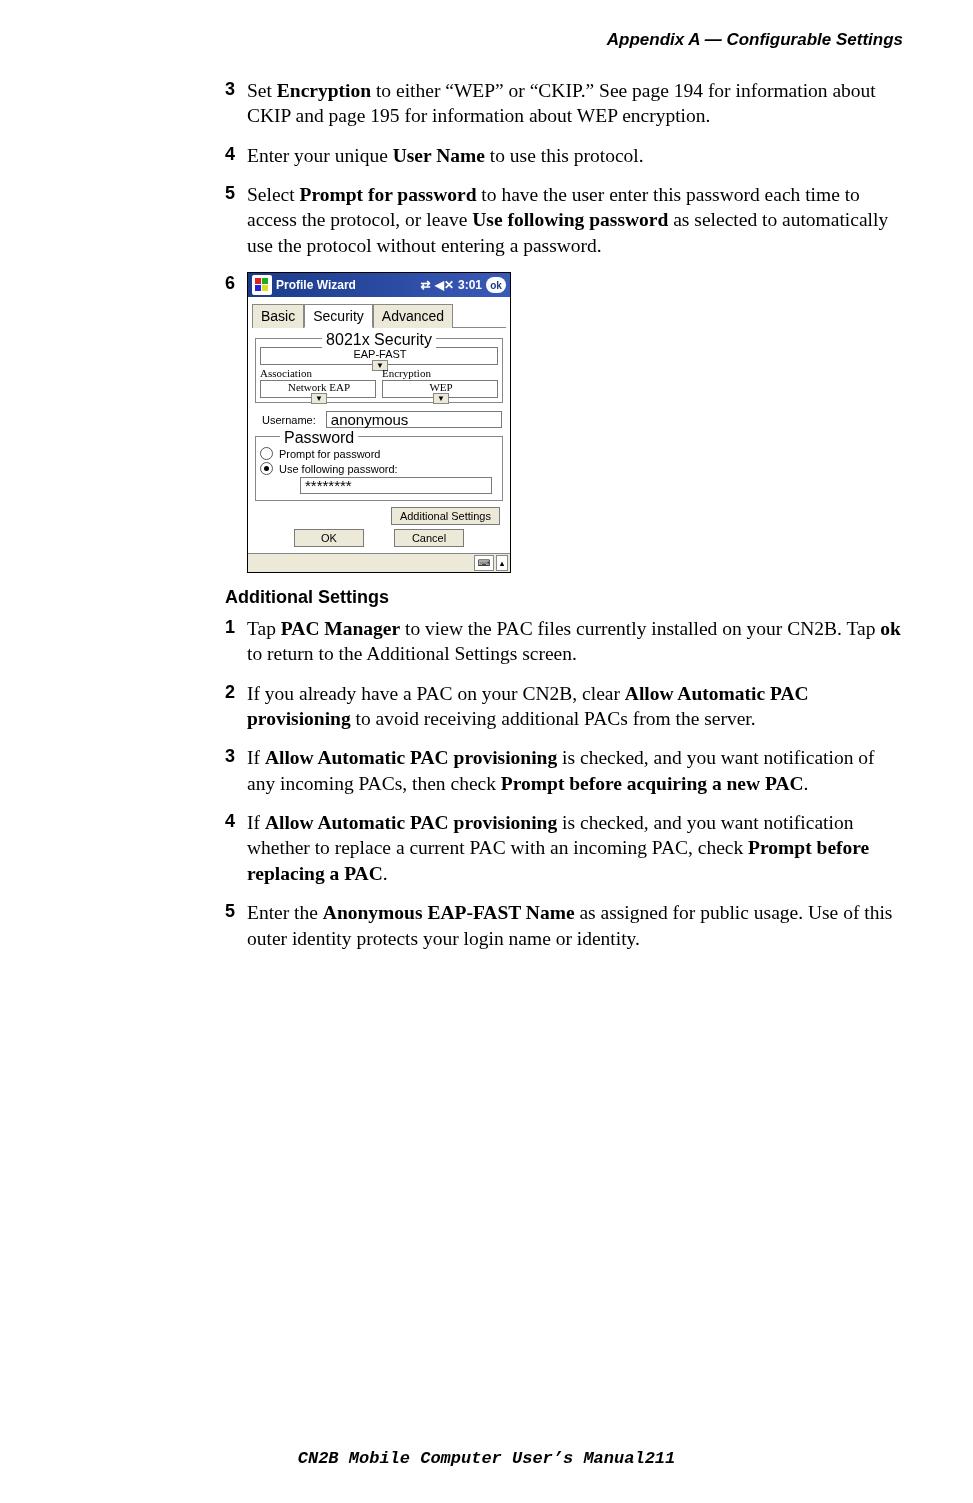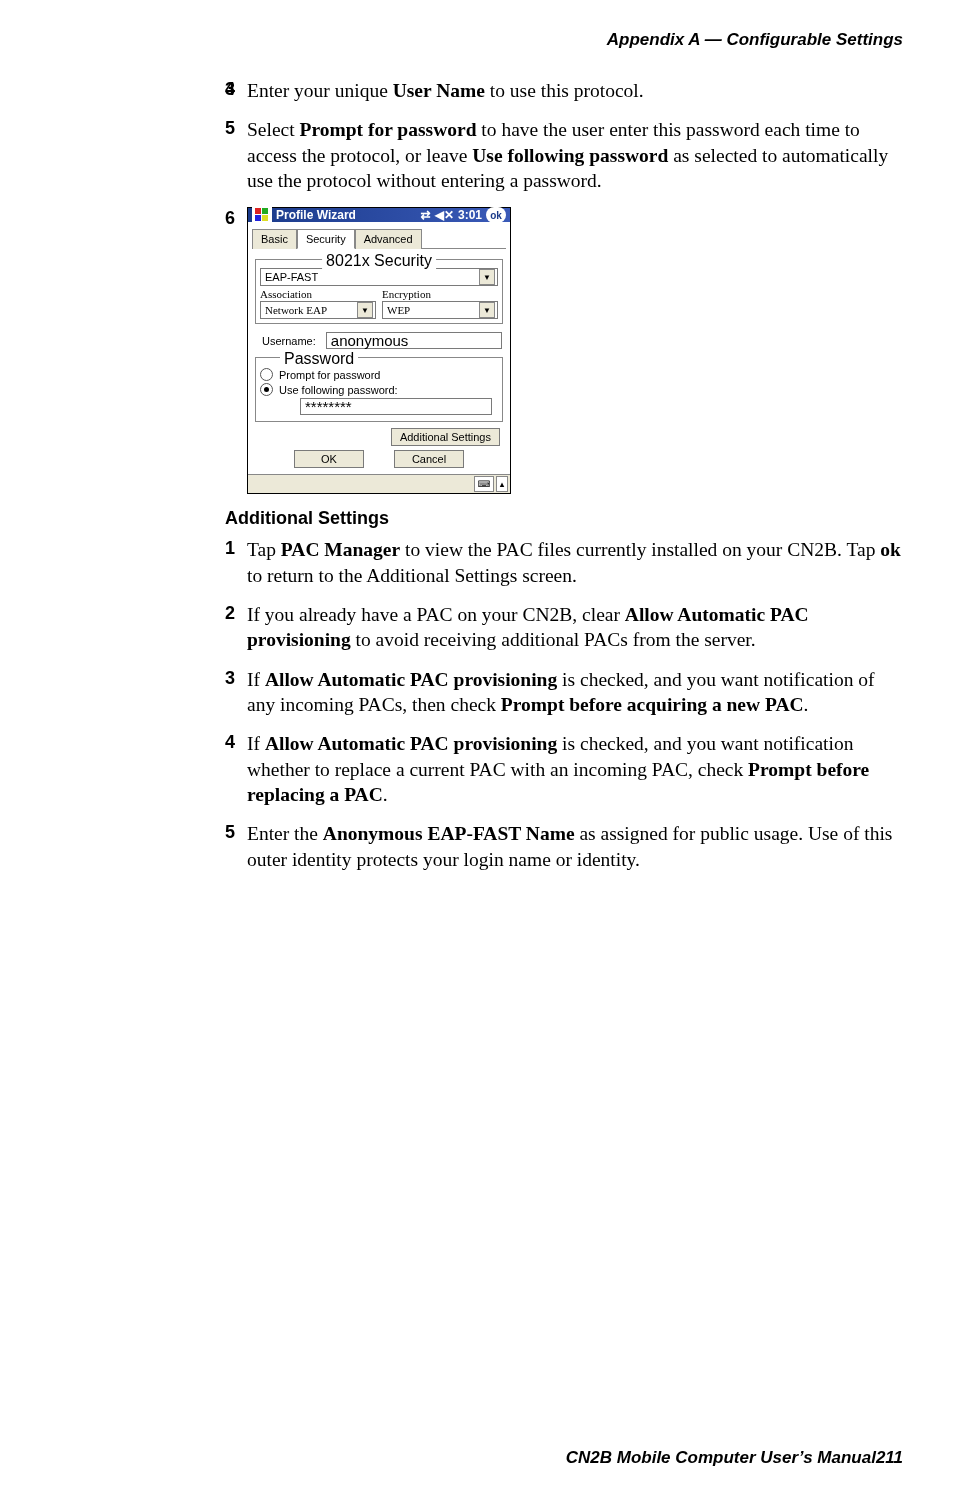--- a/index.html
+++ b/index.html
@@ -57,41 +57,41 @@
     font-weight: bold;
     font-size: 18px;
     margin: 14px 0 8px 0;
   }
   .footer {
     position: absolute;
     bottom: 35px;
     left: 70px;
     right: 70px;
     display: flex;
-    justify-content: flex-end;
-    font-family: Liberation Sans, sans-serif;
+    justify-content: center;
+    font-family: Liberation Mono, monospace;
     font-weight: bold;
     font-style: italic;
     font-size: 17px;
     margin-top: 44px;
   }
 
   
   .pda {
     width: 262px;
     border: 1px solid #000;
     font-family: Tahoma, Arial, sans-serif;
     margin: 8px 0 14px 22px;
     background: #fff;
   }
   .pda-title {
     background: #1a3a8a;
     background: linear-gradient(to right,#1a3a8a,#3a5ab8);
     color: #fff;
-    height: 14px;
+    height: 24px;
     display: flex;
     align-items: center;
     font-size: 12px;
     font-weight: bold;
     padding: 0 4px;
     gap: 4px;
   }
   .pda-flag {
     width: 20px; height: 20px;
     background: #fff;
@@ -108,21 +108,21 @@
     width: 20px; height: 16px;
     font-size: 10px;
     font-weight: bold;
     display: inline-flex;
     align-items: center;
     justify-content: center;
   }
   .pda-body { padding: 6px 4px 0 4px; }
   .tabs {
     display: flex;
-    font-size: 11px;
+    font-size: 14px;
     border-bottom: 1px solid #888;
   }
   .tab {
     padding: 3px 8px;
     border: 1px solid #888;
     border-bottom: none;
     background: #ece9d8;
     margin-right: 0px;
     position: relative;
     top: 1px;
@@ -151,20 +151,21 @@
   .dd {
     border: 1px solid #7a7a7a;
     background: #fff;
     height: 18px;
     display: flex;
     align-items: center;
     justify-content: space-between;
     padding: 0 2px 0 4px;
     font-size: 11px;
     box-sizing: border-box;
+    flex-direction: column;
   }
   .dd .arrow {
     width: 14px; height: 14px;
     background: #ece9d8;
     border: 1px solid #888;
     display: inline-flex;
     align-items: center; justify-content: center;
     font-size: 8px;
     color: #000;
   }
@@ -220,21 +221,21 @@
 </style>
 </head>
 <body>
 
 <div class="page">
   <div class="header">Appendix A —  Configurable Settings</div>
 
   <div class="content">
 
     <ol class="steps" id="steps-top">
-        <li><span class="num">3</span></li>
+        <li><span class="num">3</span><span>Set <b>Encryption</b> to either “WEP” or “CKIP.” See page 194 for information about CKIP and page 195 for information about WEP encryption.</span></li>
         <li><span class="num">4</span><span>Enter your unique <b>User Name</b> to use this protocol.</span></li>
         <li><span class="num">5</span><span>Select <b>Prompt for password</b> to have the user enter this password each time to access the protocol, or leave <b>Use following password</b> as selected to automatically use the protocol without entering a password.</span></li>
         <li><span class="num">6</span></li>
       </ol>
 
     <div class="pda">
       <div class="pda-title">
         <span class="pda-flag">
           <svg width="14" height="14" viewBox="0 0 14 14">
               <rect x="0" y="0" width="6" height="6" fill="#d22"></rect>

